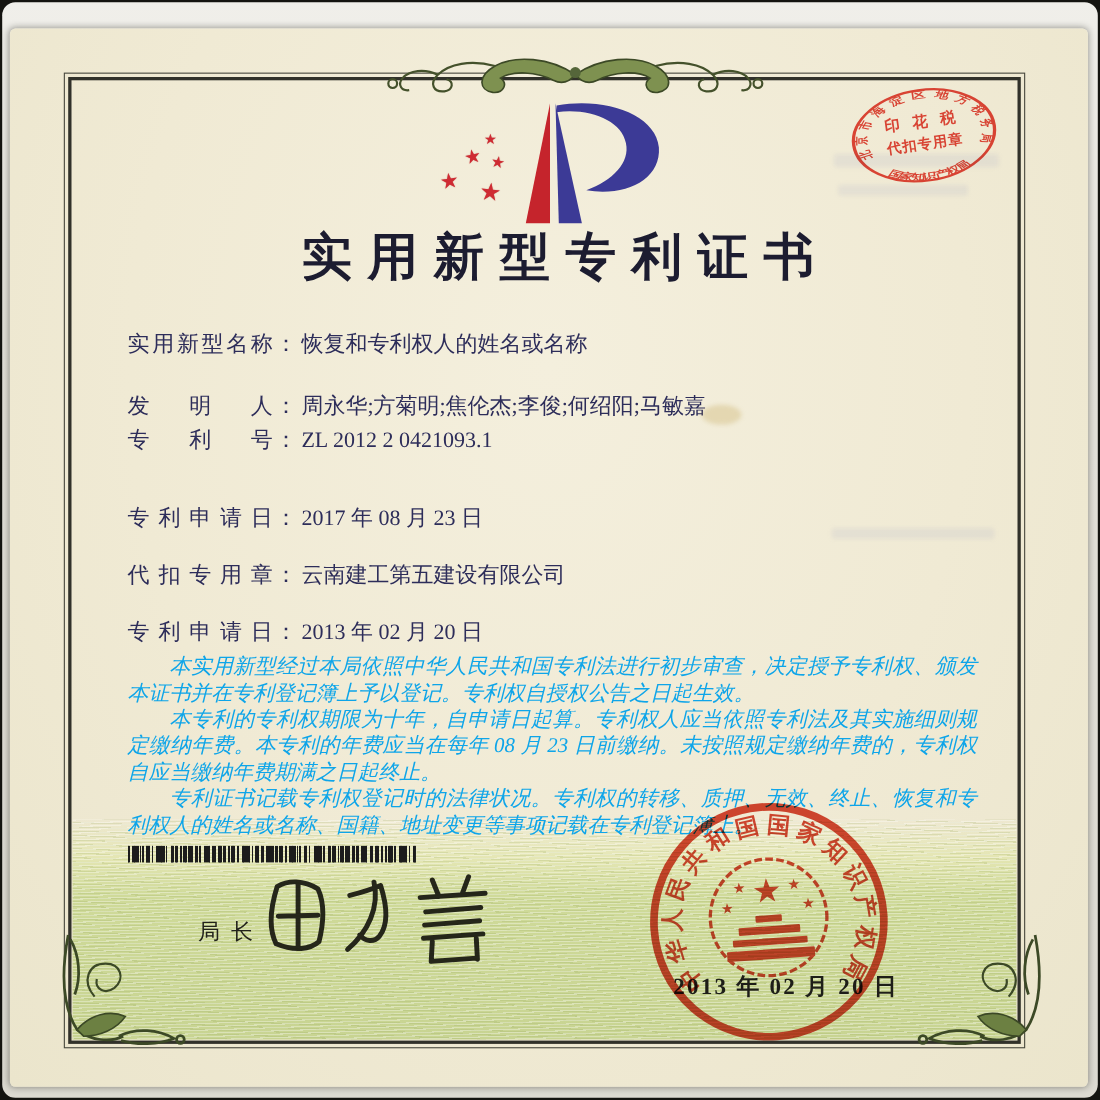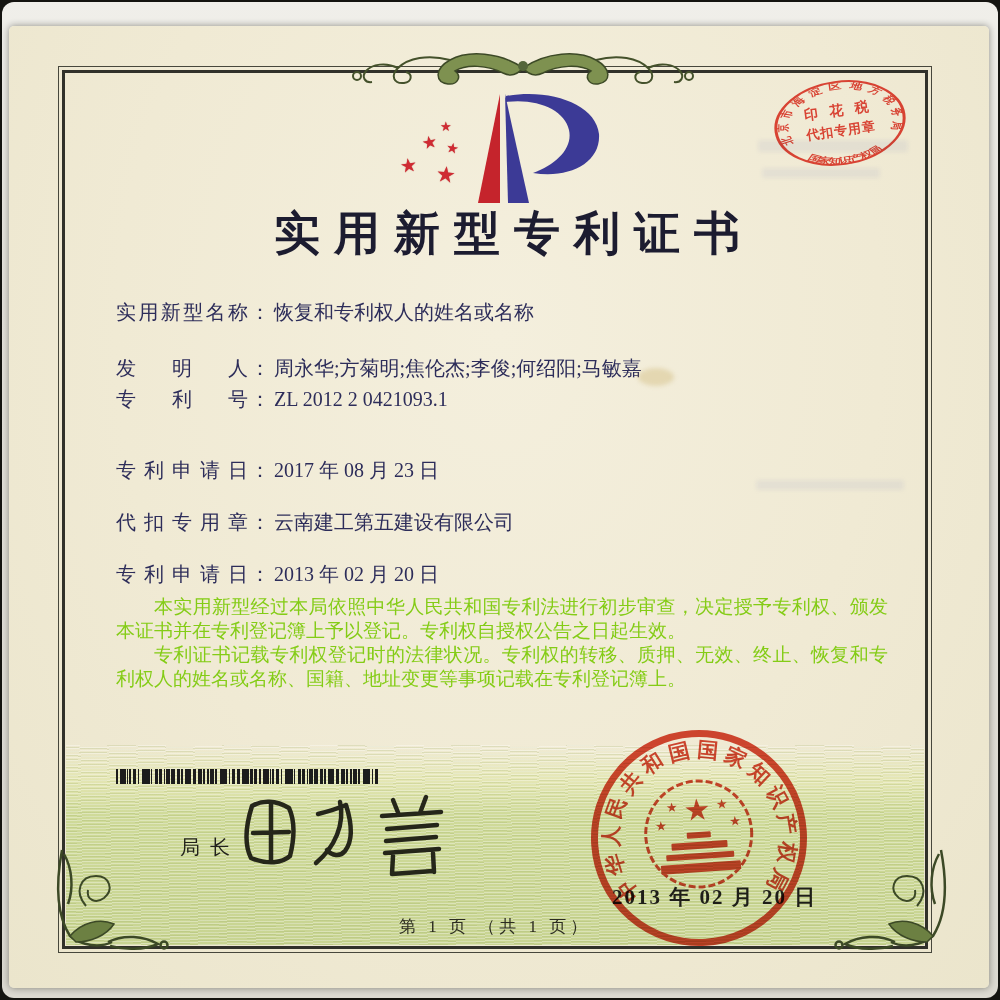--- a/index.html
+++ b/index.html
@@ -37,21 +37,21 @@
 
   
   .fields{position:absolute;left:116px;top:0;width:800px;}
   .field{position:absolute;left:0;font-size:20px;color:#2d2d5a;white-space:nowrap;}
   .field .lab{display:inline-block;width:132px;text-align:justify;text-align-last:justify;
               vertical-align:bottom;}
   .field .col{display:inline-block;margin:0 4px 0 2px;}
   .f0{top:299px}.f1{top:355px}.f2{top:386px}.f3{top:457px}.f4{top:509px}.f5{top:561px}
 
   
-  .body{position:absolute;left:116px;top:595px;width:772px;color:#84cc16;}
+  .body{position:absolute;left:116px;top:595px;width:772px;color:#0ea5e9;font-style:italic;}
   .body p{margin:0;font-size:19px;line-height:24px;text-indent:2em;text-align:justify;}
 
   
   .barcode{position:absolute;left:116px;top:769px;width:262px;height:15px;
       background:repeating-linear-gradient(90deg,#1c1c1c 0 2px,rgba(0,0,0,0) 2px 4px,#1c1c1c 4px 7px,rgba(0,0,0,0) 7px 9px,#1c1c1c 9px 10px,rgba(0,0,0,0) 10px 13px),
                  repeating-linear-gradient(90deg,#1c1c1c 0 1px,rgba(0,0,0,0) 1px 6px,#1c1c1c 6px 9px,rgba(0,0,0,0) 9px 11px);}
   .director{position:absolute;left:180px;top:834px;font-size:20px;letter-spacing:10px;color:#22221c;}
   .sig{position:absolute;left:236px;top:786px;}
   .sig-name{position:absolute;opacity:0;font-size:4px;}
   .footer{position:absolute;left:58px;right:68px;top:915px;text-align:center;font-size:17px;
@@ -170,20 +170,21 @@
       <div class="field f4">
         <span class="lab">代扣专用章</span><span class="col">：</span><span class="val">云南建工第五建设有限公司</span>
       </div>
       <div class="field f5">
         <span class="lab">专利申请日</span><span class="col">：</span><span class="val">2013 年 02 月 20 日</span>
       </div>
     </div>
 
     <div class="body">
       <p>本实用新型经过本局依照中华人民共和国专利法进行初步审查，决定授予专利权、颁发本证书并在专利登记簿上予以登记。专利权自授权公告之日起生效。</p>
+      <p>本专利的专利权期限为十年，自申请日起算。专利权人应当依照专利法及其实施细则规定缴纳年费。本专利的年费应当在每年 08 月 23 日前缴纳。未按照规定缴纳年费的，专利权自应当缴纳年费期满之日起终止。</p>
       <p>专利证书记载专利权登记时的法律状况。专利权的转移、质押、无效、终止、恢复和专利权人的姓名或名称、国籍、地址变更等事项记载在专利登记簿上。</p>
     </div>
 
     <div class="barcode"></div>
 
     <div class="director">局长</div>
     <div class="sig">
       <span class="sig-name">田力普</span>
       <svg width="212" height="95" viewBox="0 0 212 95">
         <g stroke="#17170f" stroke-width="4.5" fill="none" stroke-linecap="round" stroke-linejoin="round" opacity="0.92">
@@ -223,21 +224,20 @@
           <text x="95" y="52" font-size="13" text-anchor="middle">★</text>
           <rect x="46" y="56" width="24" height="6" rx="1"></rect>
           <rect x="30" y="66" width="56" height="7" rx="1"></rect>
           <rect x="24" y="77" width="68" height="6" rx="1"></rect>
           <rect x="18" y="87" width="80" height="9" rx="1"></rect>
         </g>
       </svg>
     </div>
     <div class="seal-date">2013 年 02 月 20 日</div>
 
-    <div class="footer">第 1 页 （共 1 页）</div>
 
     <div class="stamp">
       <div class="stamp-squash">
         <div class="stamp-ring"></div>
         <div class="arc">
             <span style="transform: rotate(-106deg) translateY(-58px);">北</span>
             <span style="transform: rotate(-84.8deg) translateY(-58px);">京</span>
             <span style="transform: rotate(-63.6deg) translateY(-58px);">市</span>
             <span style="transform: rotate(-42.4deg) translateY(-58px);">海</span>
             <span style="transform: rotate(-21.2deg) translateY(-58px);">淀</span>

